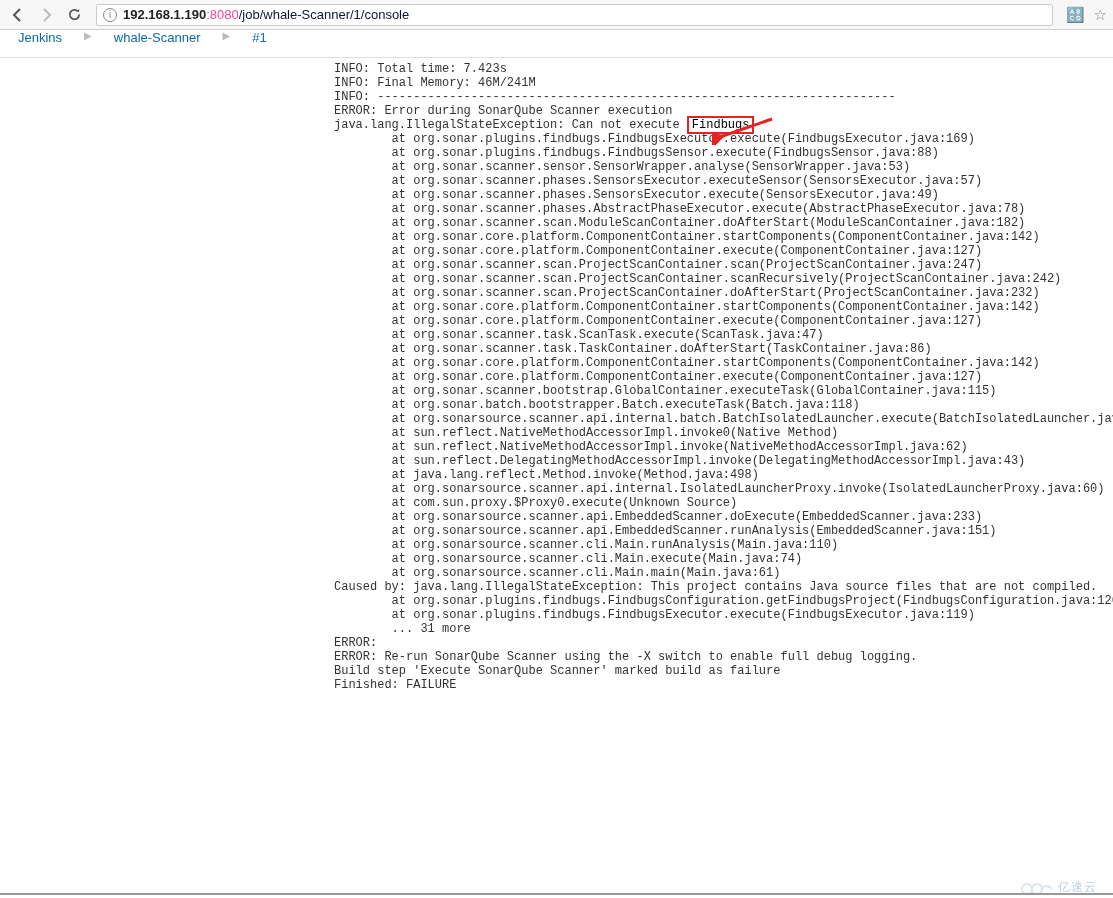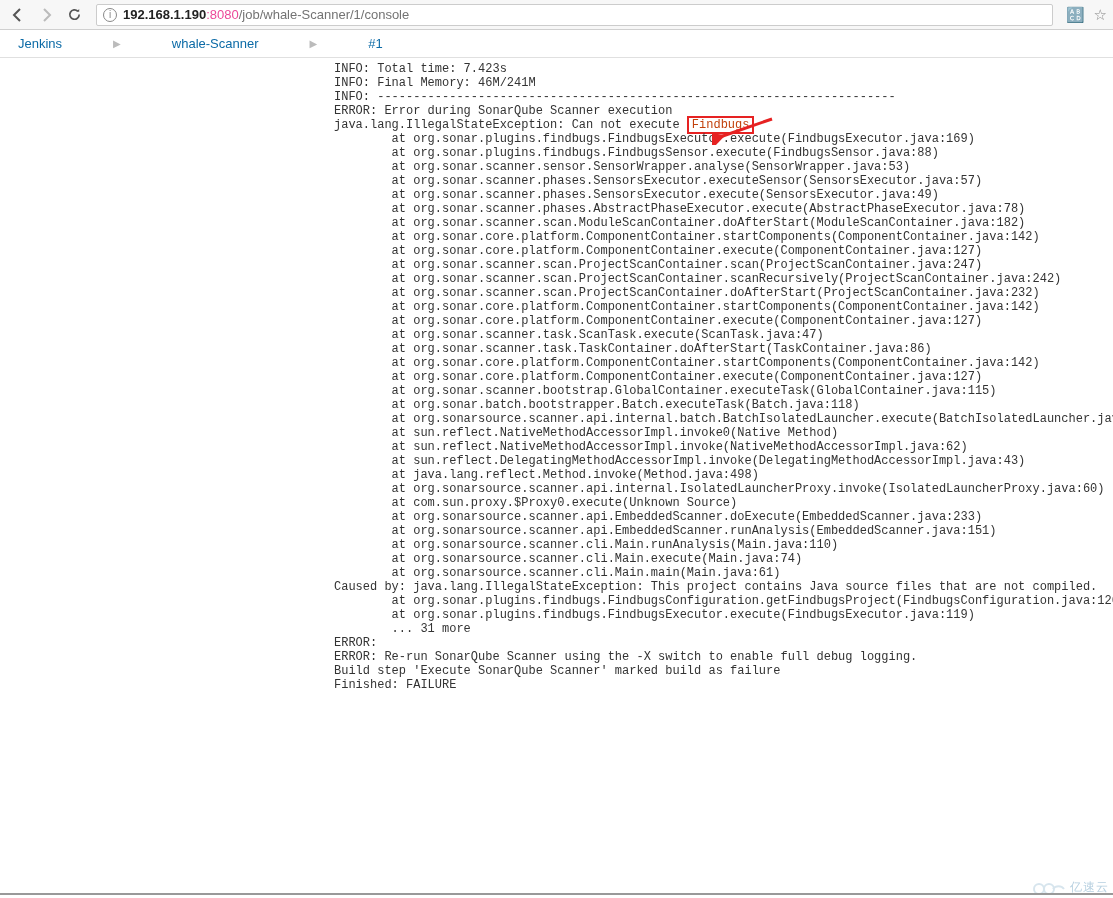--- a/index.html
+++ b/index.html
@@ -47,57 +47,55 @@
     width: 14px; height: 14px;
     border: 1px solid #888;
     border-radius: 50%;
     display: flex; align-items: center; justify-content: center;
     font-size: 10px;
     color: #888;
     margin-right: 6px;
   }
   .url-host { color: #222; font-weight: bold; }
   .url-port { color: #ec4899; }
-  .url-path { color: #737373; }
+  .url-path { color: #0f172a; }
   .right-icons { display: flex; align-items: center; gap: 8px; margin-left: 8px; }
   .translate-icon { font-size: 15px; color: #555; }
   .star-icon { font-size: 15px; color: #888; }
   .breadcrumb-bar {
     height: 28px;
     display: flex;
-    align-items: center;
     padding: 0 18px;
     font-size: 13px;
     color: #555;
     border-bottom: 1px solid #e0e0e0;
     background: #fff;
-    gap: 29px;
   }
   .bc-link { color: #0b6aa6; margin-right: 22px; cursor: pointer; text-decoration: none; }
   .bc-sep { color: #bbb; margin-right: 22px; font-size: 10px; }
   .console {
     font-family: "宋体", SimSun, "Courier New", monospace;
     font-size: 12px;
     line-height: 14px;
     white-space: pre;
     padding: 4px 0 0 334px;
     color: #333;
   }
   .highlight-box {
     border: 2px solid #e62222;
     padding: 0 3px;
-    color: #c2410c;
+    color: #000000;
   }
   .annot-arrow {
     position: absolute;
     pointer-events: none;
   }
   .watermark {
     position: absolute;
-    right: 4px;
+    right: 16px;
     bottom: 2px;
     font-size: 12px;
     color: #b7d0e0;
     letter-spacing: 1px;
     display: flex;
     align-items: center;
     gap: 4px;
   }
   .watermark svg { opacity: 0.55; }
   .outer-frame {

